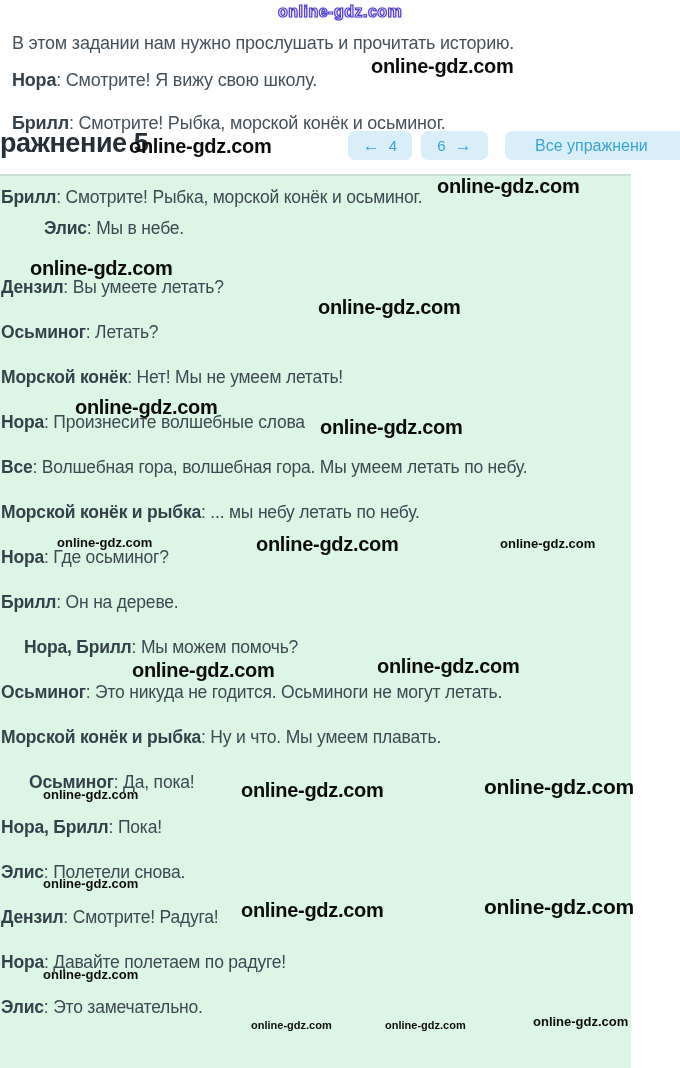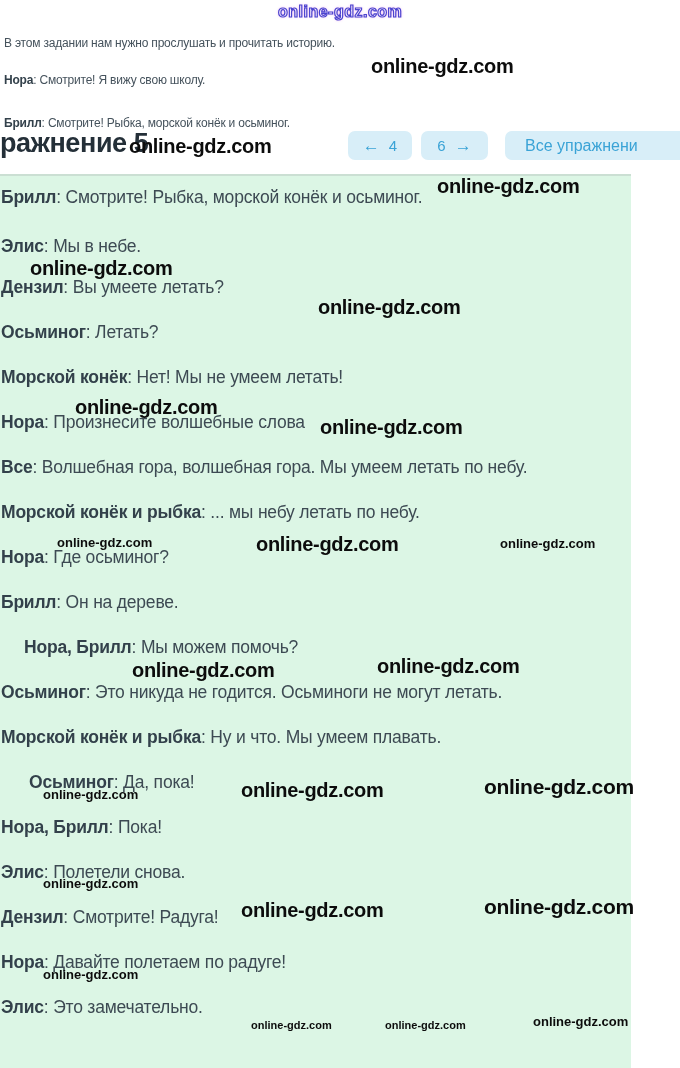--- a/index.html
+++ b/index.html
@@ -2,40 +2,40 @@
 <html lang="ru"><head>
 <meta charset="utf-8">
 <style>
   html,body{margin:0;padding:0;background:#fff;}
   .screen{
     position:relative;width:680px;height:1068px;overflow:hidden;background:#ffffff;
     font-family:"Liberation Sans",sans-serif;color:#3d4a53;
   }
   
   .intro-line{
-    position:absolute;left:4px;white-space:nowrap;
-    font-size:12px;line-height:21px;letter-spacing:-0.2px;color:#45525c;text-align:center;
+    position:absolute;left:12px;white-space:nowrap;
+    font-size:18px;line-height:21px;letter-spacing:-0.2px;color:#45525c;text-align:center;
   }
   .speaker{font-weight:700;color:#33414b;}
   
   .heading{
     position:absolute;left:0;top:128px;margin:0;white-space:nowrap;
     font-size:27px;font-weight:700;color:#242f38;letter-spacing:-0.4px;z-index:2;
   }
   .nav-bar{position:absolute;top:131px;left:348px;height:29px;z-index:2;}
   .nav-btn{
     position:absolute;top:0;height:29px;border:none;border-radius:7px;
     background:#d8eef8;color:#3aa3d6;font-family:"Liberation Sans",sans-serif;
     font-size:15px;display:flex;align-items:center;justify-content:center;gap:9px;
     cursor:pointer;padding:0;
   }
   .nav-btn .arrow{font-size:17px;line-height:1;}
   .btn-prev{left:0;width:64px;}
   .btn-next{left:73px;width:67px;}
-  .btn-all{left:157px;width:175px;font-size:16px;justify-content:flex-start;padding-left:20px;border-top-right-radius:0;border-bottom-right-radius:0;}
+  .btn-all{left:157px;width:175px;font-size:16px;justify-content:flex-start;padding-left:30px;border-top-right-radius:0;border-bottom-right-radius:0;}
   
   .panel{
     position:absolute;left:0;top:174px;width:631px;height:894px;
     background:#dcf6e5;border-top:2px solid #cbdfd3;box-sizing:border-box;
   }
   .dialogue-line{
     position:absolute;left:1px;white-space:nowrap;
     font-size:17.5px;line-height:20px;letter-spacing:-0.2px;color:#3d4a53;z-index:1;
   }
   
@@ -82,21 +82,21 @@
     </button>
     <button class="nav-btn btn-all">
       <span>Все упражнени</span>
     </button>
   </div>
 
   <div class="panel">
     <div class="dialogue-line" style="top: 11px;">
         <span class="speaker">Брилл</span><span class="sep">: </span><span>Смотрите! Рыбка, морской конёк и осьминог.</span>
       </div>
-      <div class="dialogue-line" style="top: 60px;">
+      <div class="dialogue-line" style="top: 42px; margin-left: 43px;">
         <span class="speaker">Элис</span><span class="sep">: </span><span>Мы в небе.</span>
       </div>
       <div class="dialogue-line" style="top: 101px;">
         <span class="speaker">Дензил</span><span class="sep">: </span><span>Вы умеете летать?</span>
       </div>
       <div class="dialogue-line" style="top: 146px;">
         <span class="speaker">Осьминог</span><span class="sep">: </span><span>Летать?</span>
       </div>
       <div class="dialogue-line" style="top: 191px;">
         <span class="speaker">Морской конёк</span><span class="sep">: </span><span>Нет! Мы не умеем летать!</span>

